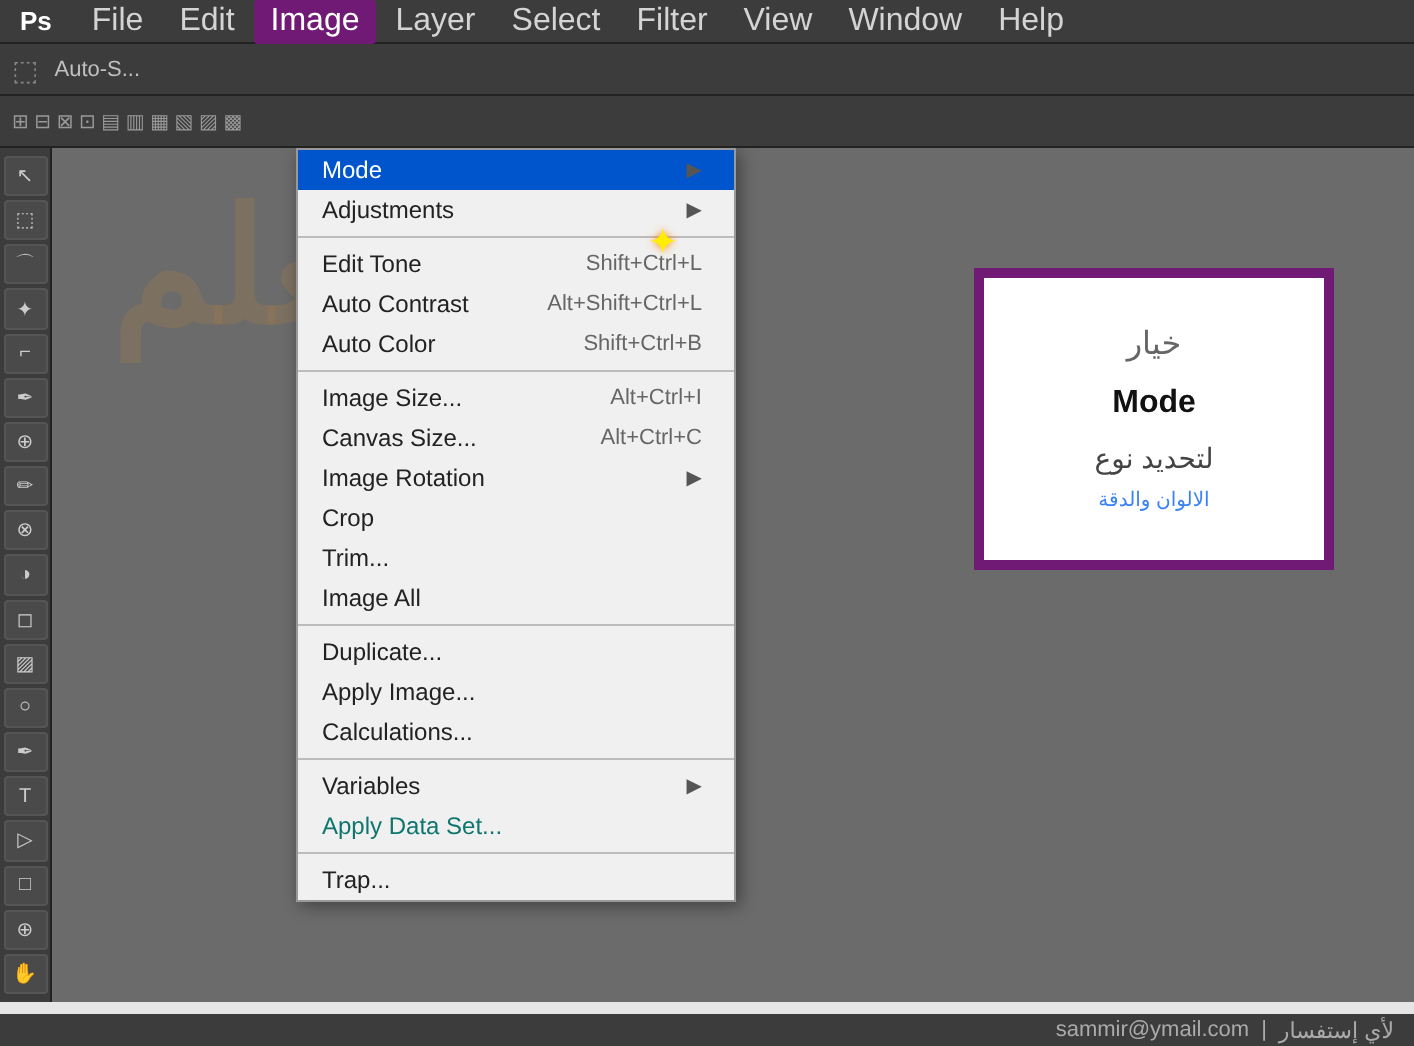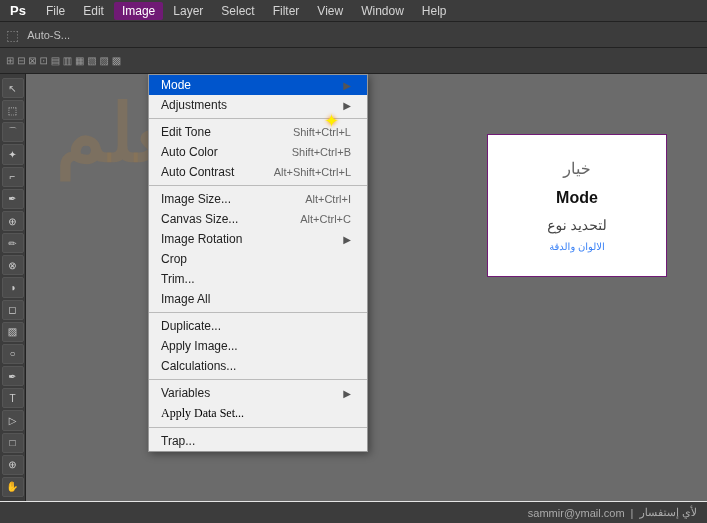--- a/index.html
+++ b/index.html
@@ -19,21 +19,21 @@
       height: 22px;
       display: flex;
       align-items: center;
       padding: 0 4px;
       gap: 2px;
       border-bottom: 1px solid #222;
     }
     .menu-bar-item {
       color: #d4d4d4;
       padding: 2px 8px;
-      font-size: 12px;
+      font-size: 16px;
       cursor: pointer;
       border-radius: 2px;
     }
     .menu-bar-item:hover, .menu-bar-item.active {
       background: #701a75;
       color: #fff;
     }
     .menu-bar-logo {
       color: #fff;
       font-weight: bold;
@@ -106,21 +106,21 @@
       overflow: hidden;
     }
 
     
     .tooltip-box {
       position: absolute;
       right: 40px;
       top: 60px;
       width: 180px;
       background: white;
-      border: 1px solid #701a75;
+      border: 5px solid #701a75;
       padding: 20px 15px;
       text-align: center;
       direction: rtl;
       font-size: 15px;
       line-height: 1.8;
       color: #333;
     }
     .tooltip-subtitle {
       font-size: 16px;
       font-weight: bold;
@@ -167,23 +167,22 @@
       padding: 3px 16px 3px 12px;
       color: #222;
       cursor: pointer;
       display: flex;
       align-items: center;
       justify-content: space-between;
       font-size: 12px;
       white-space: nowrap;
     }
     .menu-item.disabled {
-      color: #000000;
+      color: #0f766e;
       cursor: default;
-      font-family: Liberation Serif, serif;
     }
     .menu-separator {
       height: 1px;
       background: #bbb;
       margin: 3px 0;
     }
     .menu-item-shortcut {
       color: #666;
       font-size: 11px;
       margin-left: 20px;
@@ -200,21 +199,21 @@
     }
 
     
     .status-bar {
       position: absolute;
       bottom: 0;
       left: 0;
       right: 0;
       height: 22px;
       background: #3c3c3c;
-      border-top: 1px solid #e5e5e5;
+      border-top: 6px solid #e5e5e5;
       display: flex;
       align-items: center;
       justify-content: flex-end;
       padding: 0 10px;
       color: #aaa;
       font-size: 11px;
     }
 
     
     .cursor-star {
@@ -311,27 +310,27 @@
         </div>
 
         <div class="menu-separator"></div>
 
         <div class="menu-item">
           <span>Edit Tone</span>
           <span class="menu-item-shortcut">Shift+Ctrl+L</span>
         </div>
 
         <div class="menu-item">
+          <span>Auto Contrast</span>
+          <span class="menu-item-shortcut">Alt+Shift+Ctrl+L</span>
+        </div>
+
+        <div class="menu-item">
           <span>Auto Color</span>
           <span class="menu-item-shortcut">Shift+Ctrl+B</span>
-        </div>
-
-        <div class="menu-item">
-          <span>Auto Contrast</span>
-          <span class="menu-item-shortcut">Alt+Shift+Ctrl+L</span>
         </div>
 
         <div class="menu-separator"></div>
 
         <div class="menu-item">
           <span>Image Size...</span>
           <span class="menu-item-shortcut">Alt+Ctrl+I</span>
         </div>
 
         <div class="menu-item">

